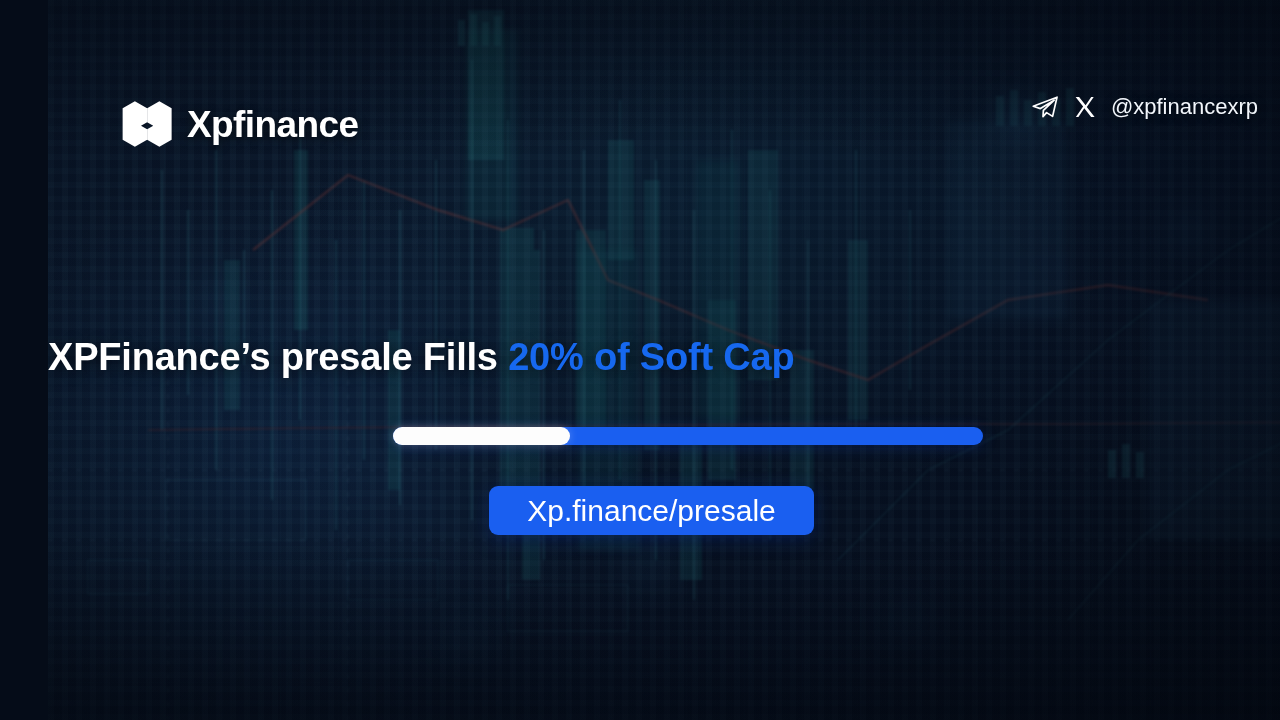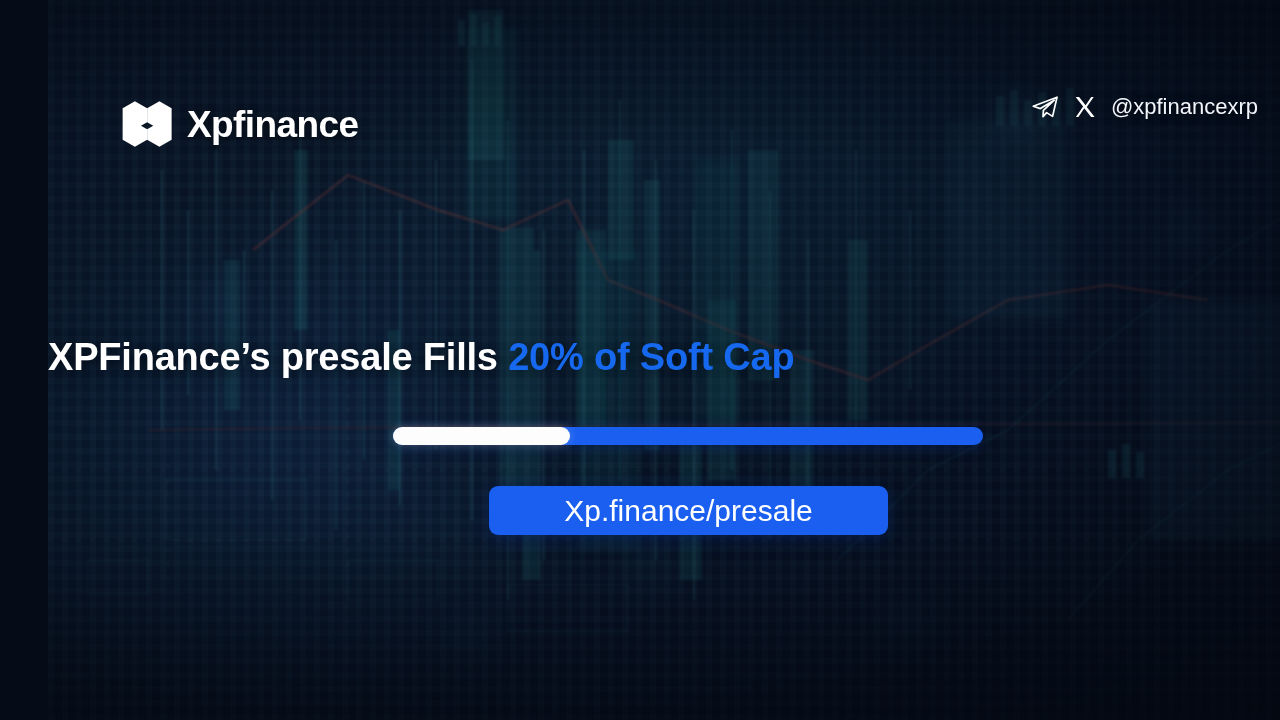--- a/index.html
+++ b/index.html
@@ -95,21 +95,21 @@
   .progress-fill {
     position:absolute; left:0; top:0; height:100%;
     border-radius:9px;
     background:#fdfdfd;
     box-shadow:0 0 8px rgba(255,255,255,0.25);
   }
 
   
   .cta {
     position:absolute; left:441px; top:486px;
-    width:399px; height:49px;
+    width:325px; height:49px;
     border:none; border-radius:9px;
     background:#1a5ff0;
     color:#ffffff;
     font-family:"Liberation Sans", sans-serif;
     font-size:30px; line-height:49px;
     text-align:center;
     cursor:pointer;
     box-shadow:0 4px 18px rgba(8,36,110,0.5);
     padding:0;
   }

